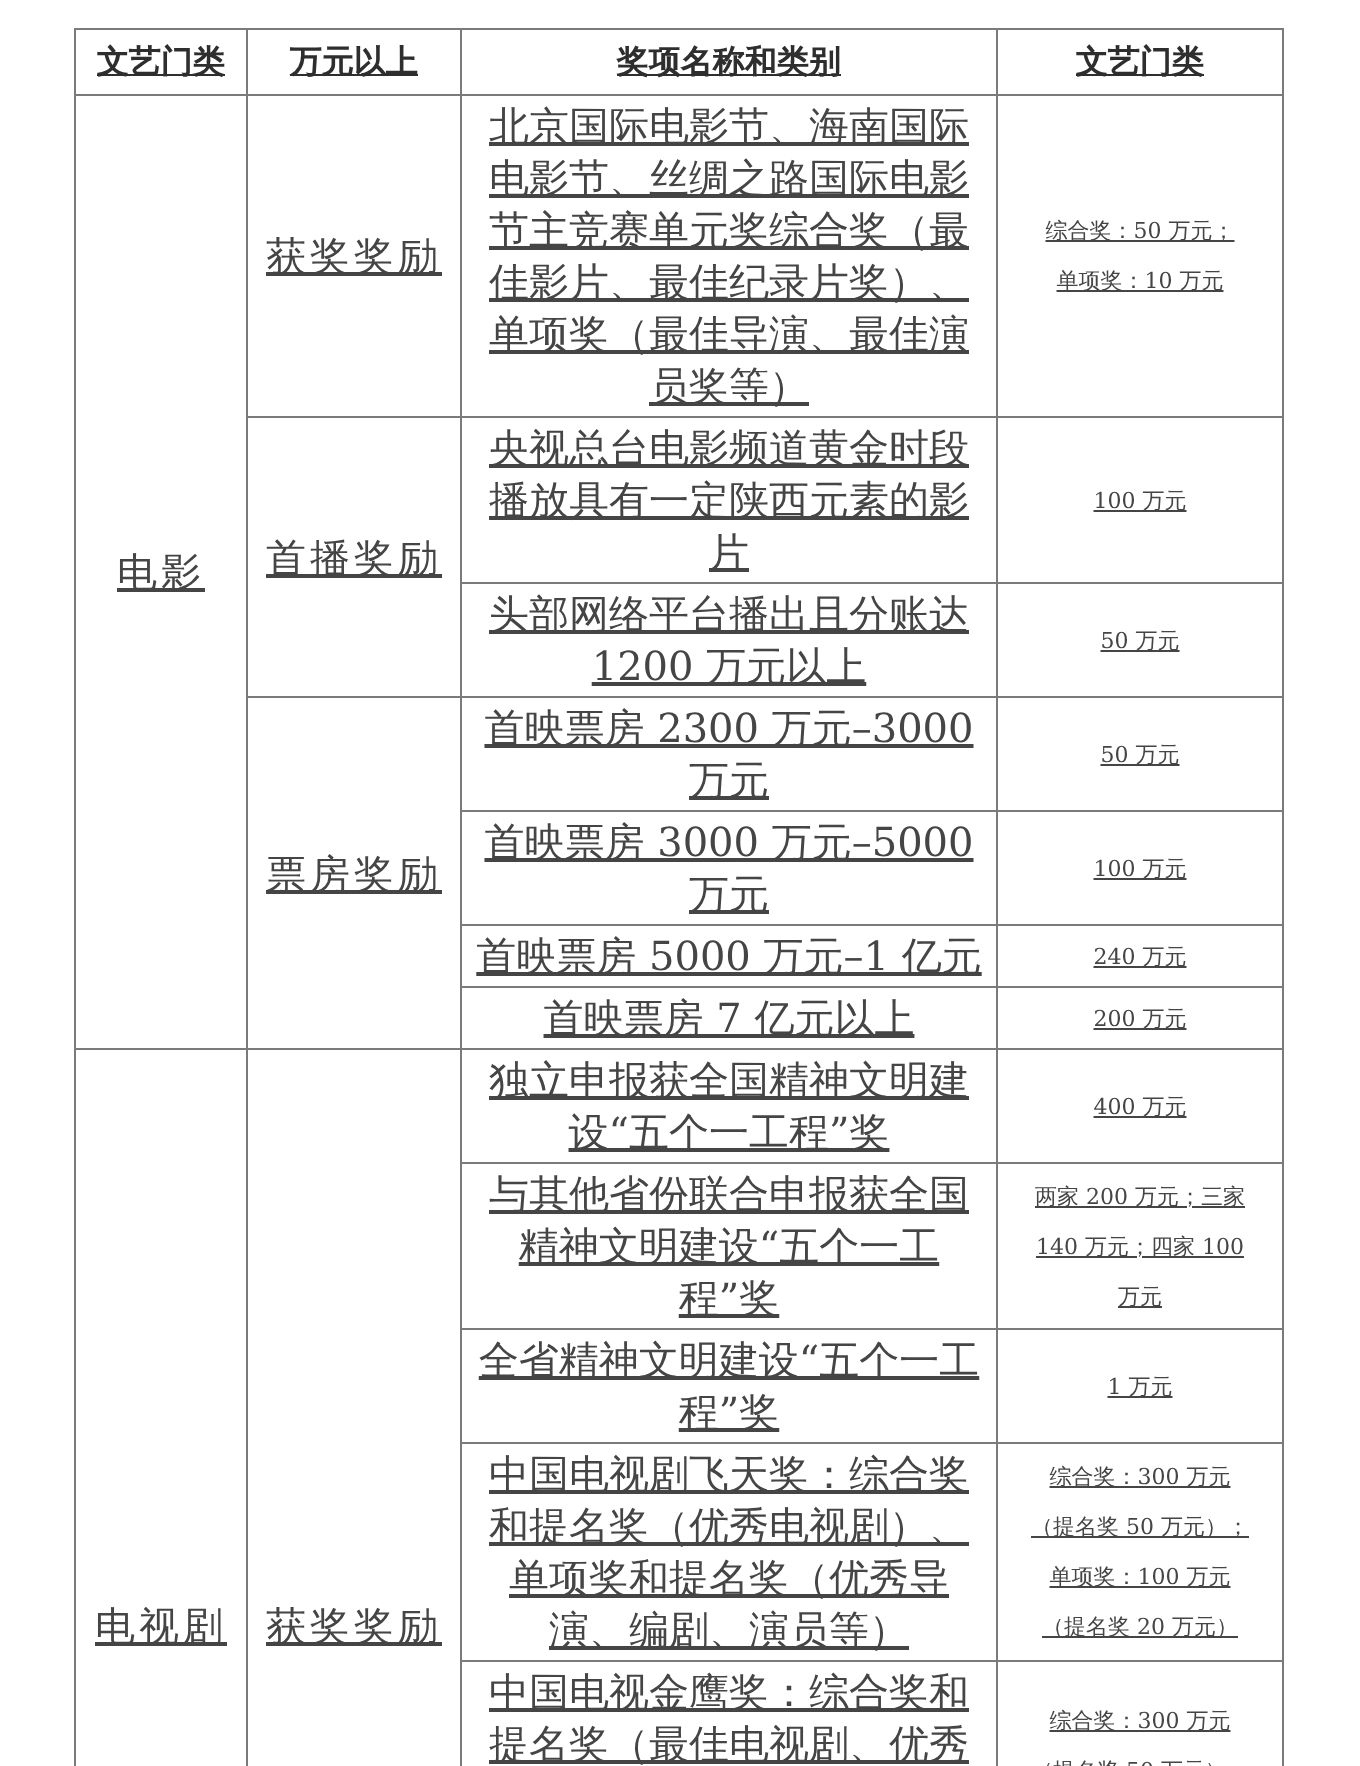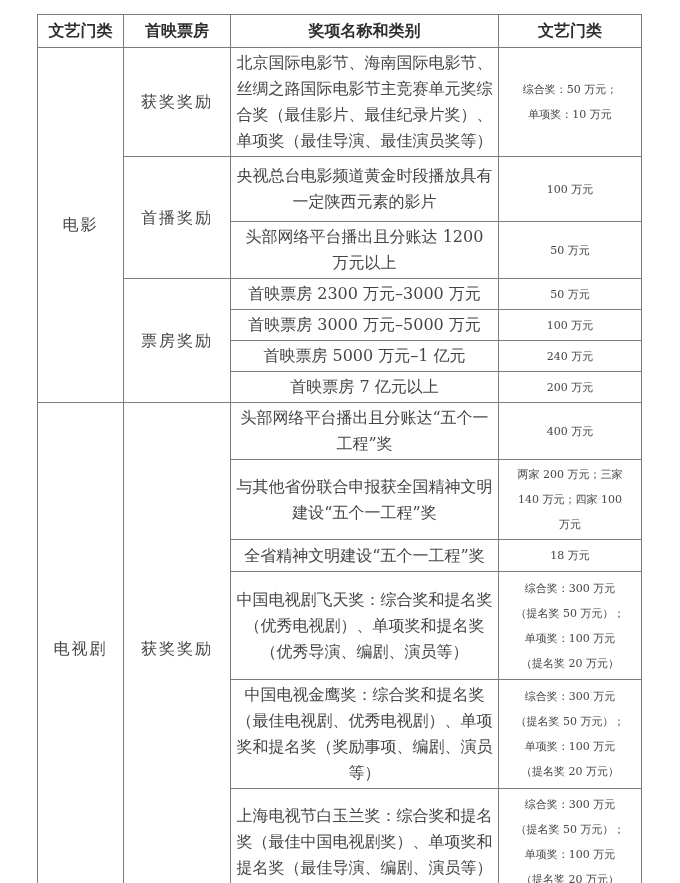--- a/index.html
+++ b/index.html
@@ -20,30 +20,31 @@
     background:var(--page-bg);
   }
   col.col-category{width:86px;}
   col.col-item{width:107px;}
   col.col-award{width:268px;}
   col.col-standard{width:143px;}
   th,td{
     border:1px solid var(--border-color);
     text-align:center;vertical-align:middle;
     overflow:hidden;
+    text-decoration:underline;
   }
   th{
     height:30px;
     font-family:"Liberation Sans","DejaVu Sans",sans-serif;
     font-weight:bold;font-size:16px;color:var(--header-text-color);
     padding:1px 2px;
   }
   td{
     font-family:"DejaVu Serif","Liberation Serif",serif;
-    font-size:16px;color:var(--text-color);
+    font-size:20px;color:var(--text-color);
     line-height:26px;padding:2px 5px;
   }
   td.cell-category,td.cell-item{letter-spacing:2px;}
   td.cell-standard{
     white-space:pre-line;
     font-size:11px;line-height:25px;padding:2px 1px;
   }
 </style>
 </head>
 <body>
@@ -52,21 +53,21 @@
   <table class="reward">
     <colgroup>
       <col class="col-category">
       <col class="col-item">
       <col class="col-award">
       <col class="col-standard">
     </colgroup>
     <thead>
       <tr>
           <th>文艺门类</th>
-          <th>首映票房</th>
+          <th>万元以上</th>
           <th>奖项名称和类别</th>
           <th>文艺门类</th>
         </tr>
     </thead>
     <tbody>
         <tr style="height: 108px;">
           <td class="cell-category" rowspan="7">电影</td>
           <td class="cell-item">获奖奖励</td>
           <td class="cell-award">北京国际电影节、海南国际电影节、丝绸之路国际电影节主竞赛单元奖综合奖（最佳影片、最佳纪录片奖）、单项奖（最佳导演、最佳演员奖等）</td>
           <td class="cell-standard">综合奖：50 万元；
@@ -94,32 +95,32 @@
           <td class="cell-award">首映票房 5000 万元–1 亿元</td>
           <td class="cell-standard">240 万元</td>
         </tr>
         <tr style="height: 30px;">
           <td class="cell-award">首映票房 7 亿元以上</td>
           <td class="cell-standard">200 万元</td>
         </tr>
         <tr style="height: 50px;">
           <td class="cell-category" rowspan="6">电视剧</td>
           <td class="cell-item" rowspan="6">获奖奖励</td>
-          <td class="cell-award">头部网络平台播出且分账达“五个一工程”奖</td>
+          <td class="cell-award">独立申报获全国精神文明建设“五个一工程”奖</td>
           <td class="cell-standard">400 万元</td>
         </tr>
         <tr style="height: 72px;">
           <td class="cell-award">与其他省份联合申报获全国精神文明建设“五个一工程”奖</td>
           <td class="cell-standard">两家 200 万元；三家
 140 万元；四家 100
 万元</td>
         </tr>
         <tr style="height: 32px;">
           <td class="cell-award">全省精神文明建设“五个一工程”奖</td>
-          <td class="cell-standard">18 万元</td>
+          <td class="cell-standard">1 万元</td>
         </tr>
         <tr style="height: 108px;">
           <td class="cell-award">中国电视剧飞天奖：综合奖和提名奖（优秀电视剧）、单项奖和提名奖（优秀导演、编剧、演员等）</td>
           <td class="cell-standard">综合奖：300 万元
 （提名奖 50 万元）；
 单项奖：100 万元
 （提名奖 20 万元）</td>
         </tr>
         <tr style="height: 107px;">
           <td class="cell-award">中国电视金鹰奖：综合奖和提名奖（最佳电视剧、优秀电视剧）、单项奖和提名奖（奖励事项、编剧、演员等）</td>

